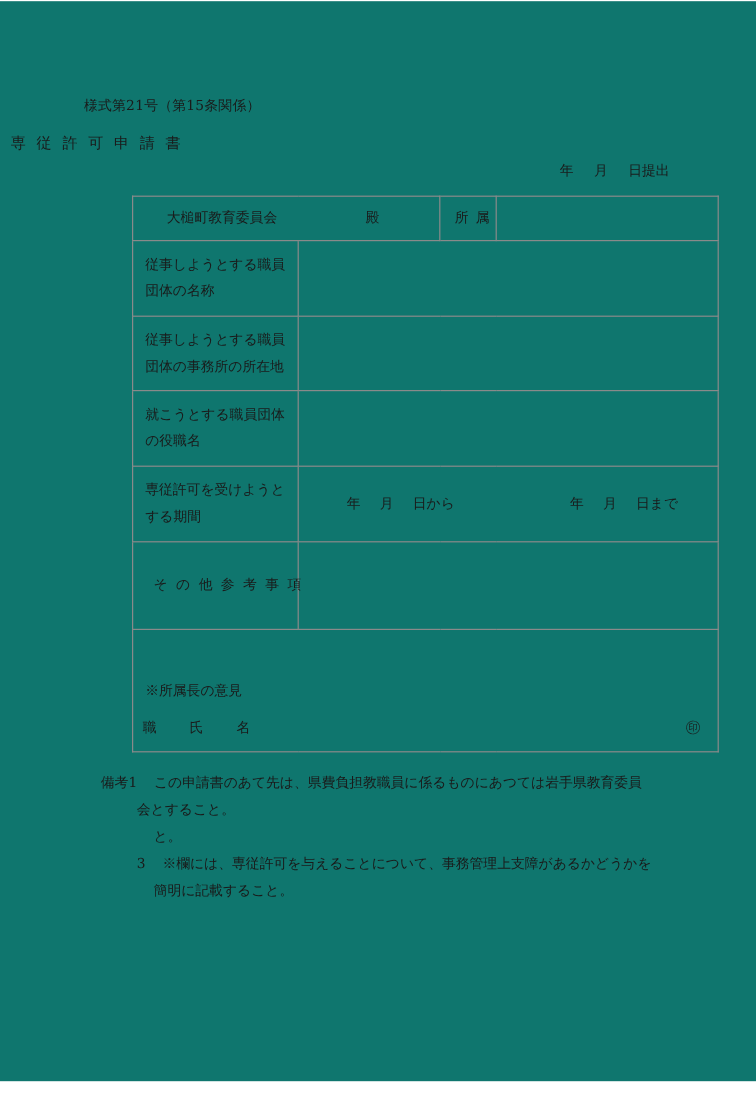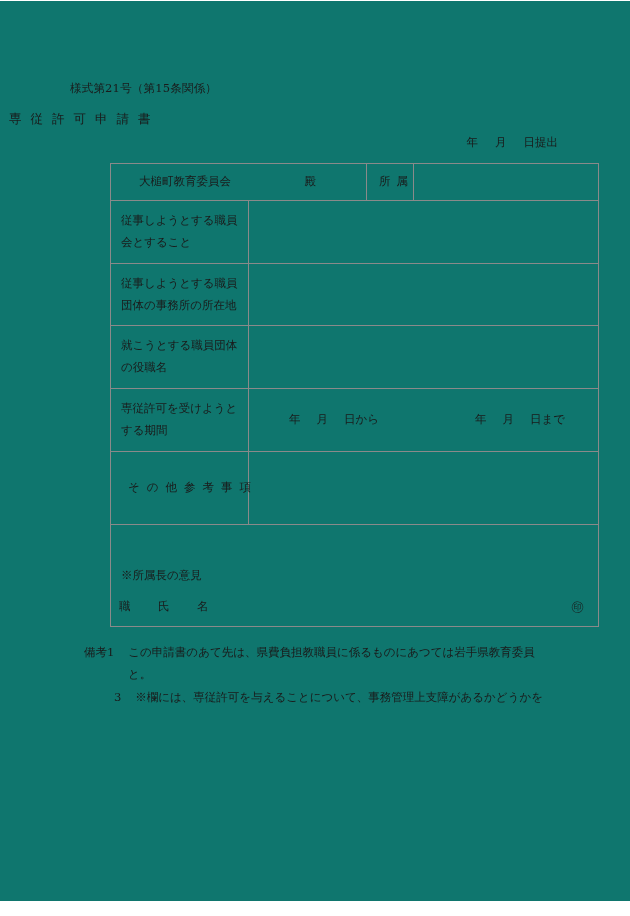--- a/index.html
+++ b/index.html
@@ -190,21 +190,21 @@
             <span class="dono">殿</span>
           </div>
         </td>
         <td class="cell-minilabel spread2">所属</td>
         <td class="cell-blank"></td>
       </tr>
 
       <tr>
         <td class="cell-label">
           <span class="l">従事しようとする職員</span>
-          <span class="l">会とすること</span>
+          <span class="l">団体の名称</span>
         </td>
         <td class="cell-value" colspan="3"></td>
       </tr>
 
       <tr>
         <td class="cell-label">
           <span class="l">従事しようとする職員</span>
           <span class="l">団体の事務所の所在地</span>
         </td>
         <td class="cell-value" colspan="3"></td>
@@ -247,21 +247,23 @@
           </div>
         </td>
       </tr>
     </tbody>
   </table>
 
   <div class="notes">
     <div class="note-row note-1">
       <span>備考</span><span class="num">1</span><span class="note-gap"></span><span>この申請書のあて先は、県費負担教職員に係るものにあつては岩手県教育委員</span>
     </div>
+    <div class="note-row note-1-cont">会とすること。</div>
 
     <div class="note-row note-n-cont">と。</div>
 
     <div class="note-row note-n">
       <span class="num">3</span><span class="note-gap"></span><span>※欄には、専従許可を与えることについて、事務管理上支障があるかどうかを</span>
     </div>
+    <div class="note-row note-n-cont">簡明に記載すること。</div>
   </div>
 
 </div>
 
 </body></html>

